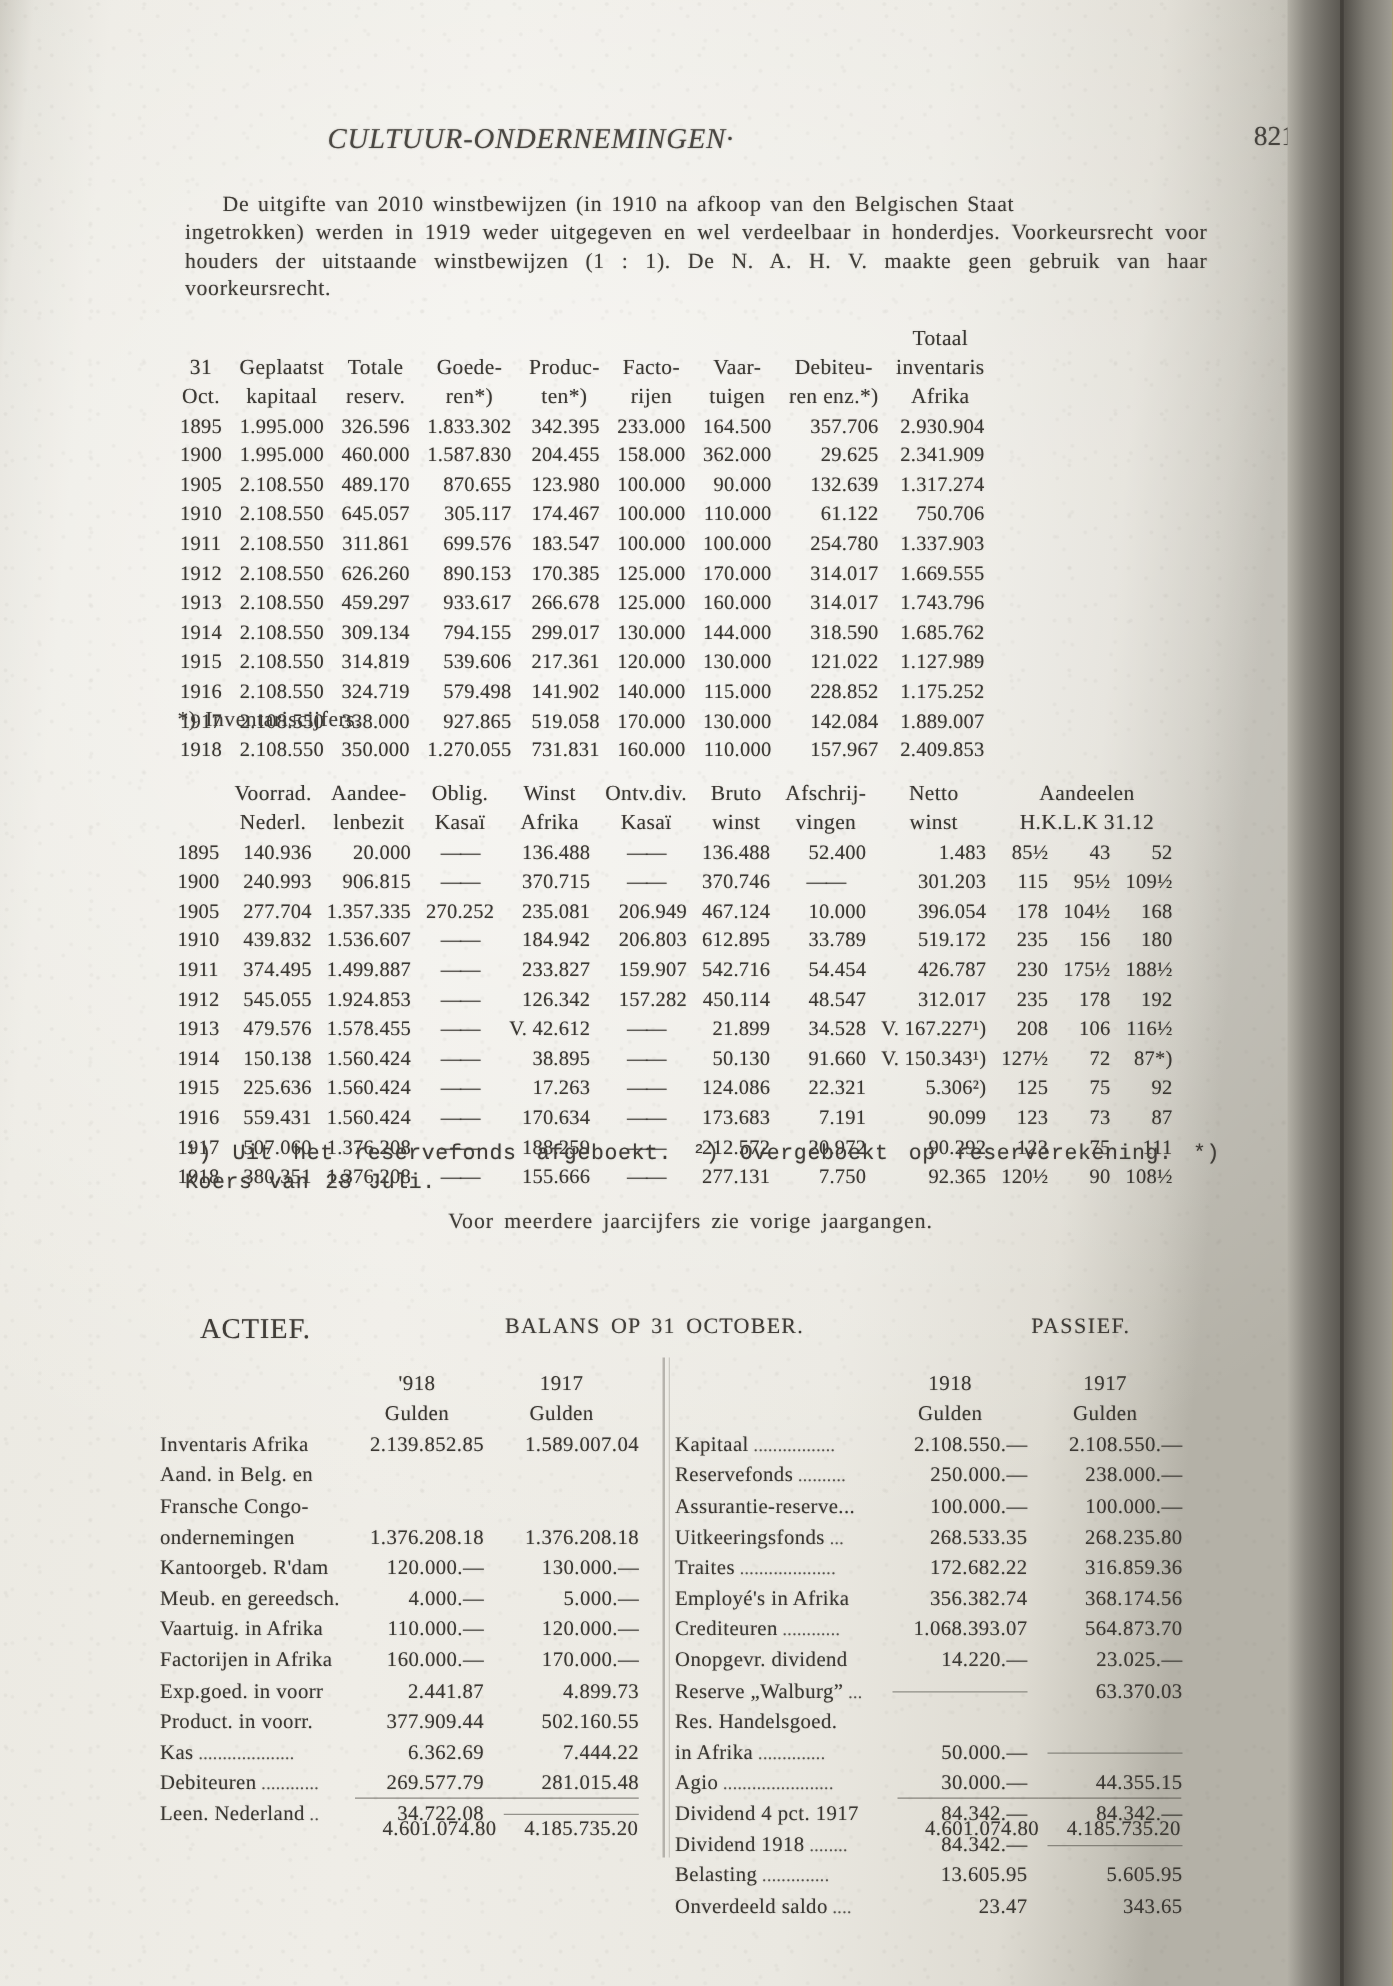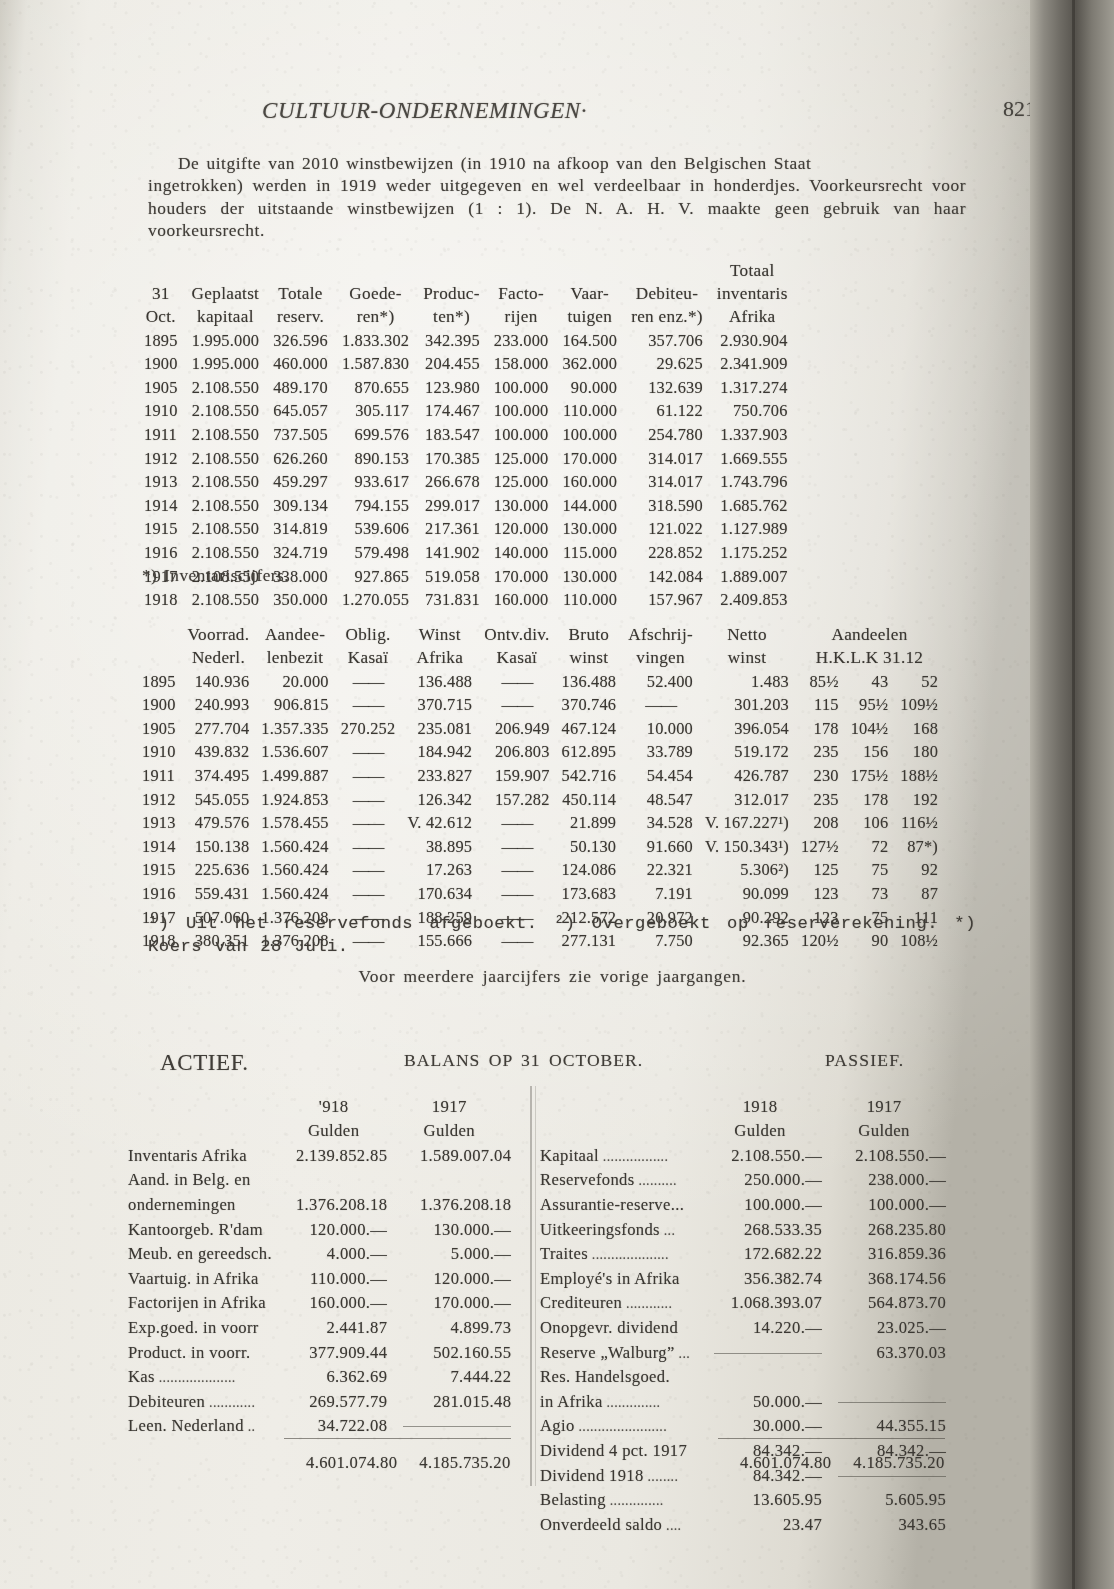--- a/index.html
+++ b/index.html
@@ -295,21 +295,21 @@
             <td>305.117</td>
             <td>174.467</td>
             <td>100.000</td>
             <td>110.000</td>
             <td>61.122</td>
             <td>750.706</td>
           </tr>
           <tr>
             <td class="yr">1911</td>
             <td>2.108.550</td>
-            <td>737.505</td>
+            <td>311.861</td>
             <td>699.576</td>
             <td>183.547</td>
             <td>100.000</td>
             <td>100.000</td>
             <td>254.780</td>
             <td>1.337.903</td>
           </tr>
           <tr>
             <td class="yr">1912</td>
             <td>2.108.550</td>
@@ -625,20 +625,25 @@
             <td class="lbl"><span>Inventaris Afrika</span></td>
             <td class="v">2.139.852.85</td>
             <td class="v">1.589.007.04</td>
           </tr>
           <tr>
             <td class="lbl"><span>Aand. in Belg. en</span></td>
             <td class="v"></td>
             <td class="v"></td>
           </tr>
           <tr>
+            <td class="lbl indent1"><span>Fransche Congo-</span></td>
+            <td class="v"></td>
+            <td class="v"></td>
+          </tr>
+          <tr>
             <td class="lbl indent1"><span>ondernemingen</span></td>
             <td class="v">1.376.208.18</td>
             <td class="v">1.376.208.18</td>
           </tr>
           <tr>
             <td class="lbl"><span>Kantoorgeb. R'dam</span></td>
             <td class="v">120.000.—</td>
             <td class="v">130.000.—</td>
           </tr>
           <tr>

